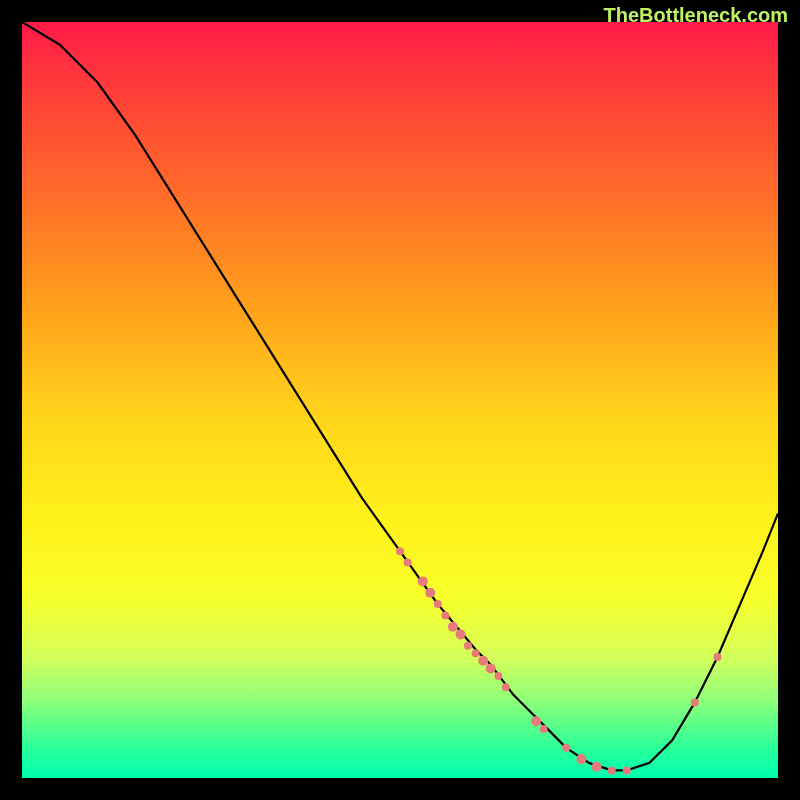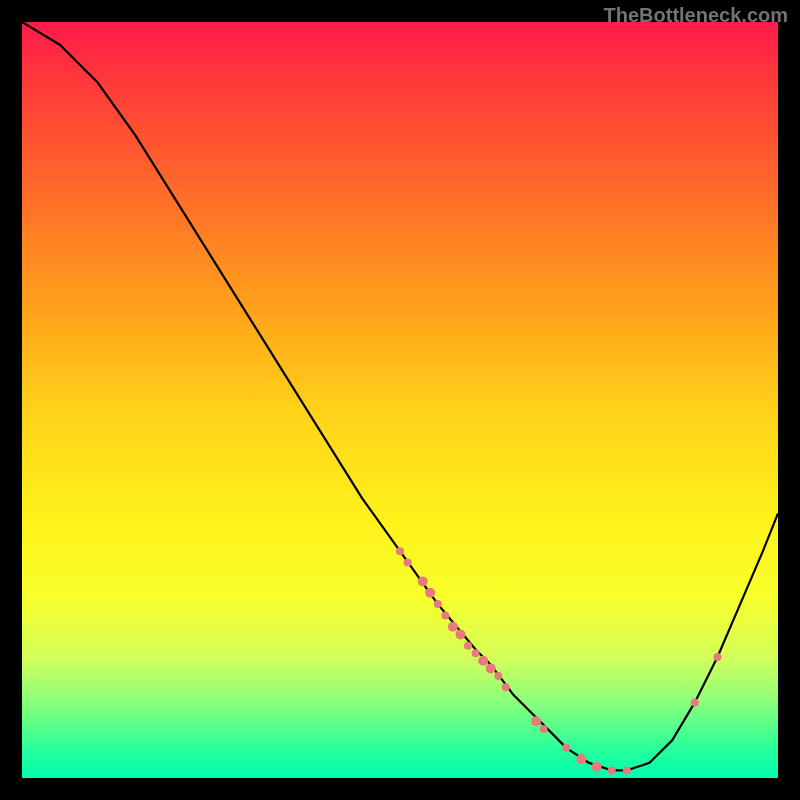--- a/index.html
+++ b/index.html
@@ -8,21 +8,21 @@
     background: #000;
     width: 800px;
     height: 800px;
     position: relative;
     font-family: Arial, sans-serif;
   }
   .watermark {
     position: absolute;
     top: 4px;
     right: 12px;
-    color: #737373;
+    color: #bef264;
     font-size: 20px;
     font-weight: bold;
     z-index: 10;
   }
   .plot-area {
     position: absolute;
     left: 22px;
     top: 22px;
     width: 756px;
     height: 756px;

